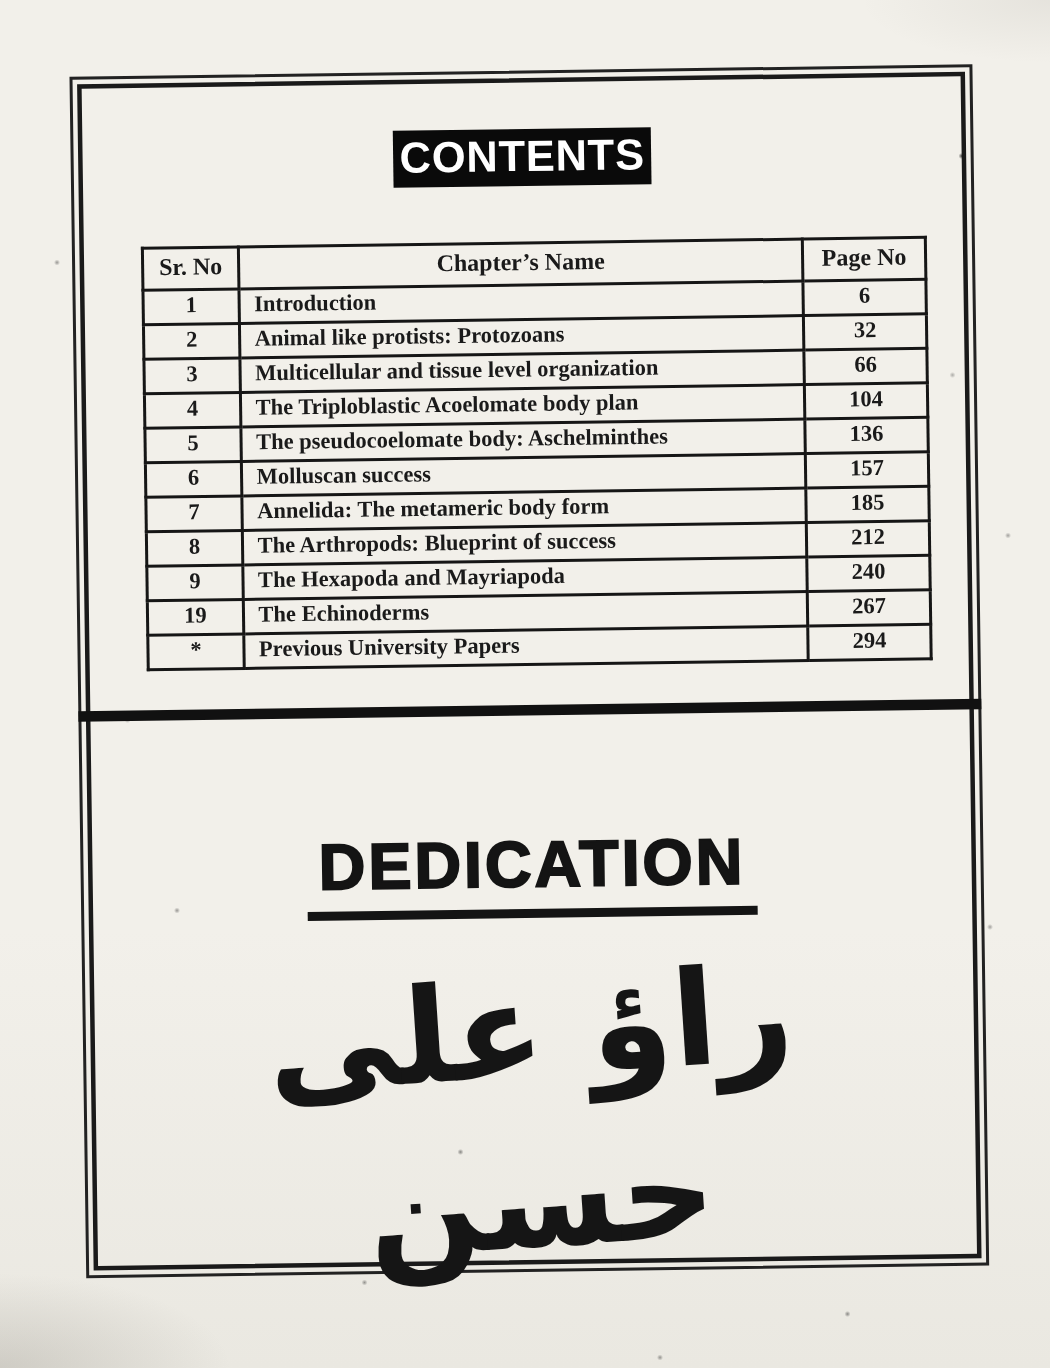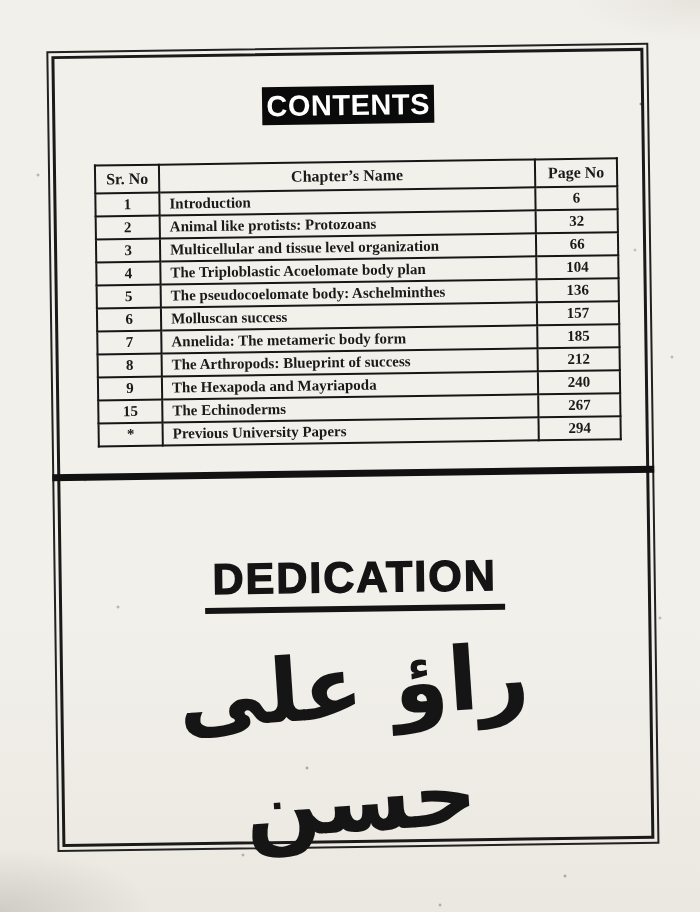--- a/index.html
+++ b/index.html
@@ -193,21 +193,21 @@
     <td class="sr">8</td>
     <td class="ch">The Arthropods: Blueprint of success</td>
     <td class="pg">212</td>
   </tr>
             <tr>
     <td class="sr">9</td>
     <td class="ch">The Hexapoda and Mayriapoda</td>
     <td class="pg">240</td>
   </tr>
             <tr>
-    <td class="sr">15</td>
+    <td class="sr">19</td>
     <td class="ch">The Echinoderms</td>
     <td class="pg">267</td>
   </tr>
             <tr>
     <td class="sr">*</td>
     <td class="ch">Previous University Papers</td>
     <td class="pg">294</td>
   </tr>
           </tbody>
       </table>

